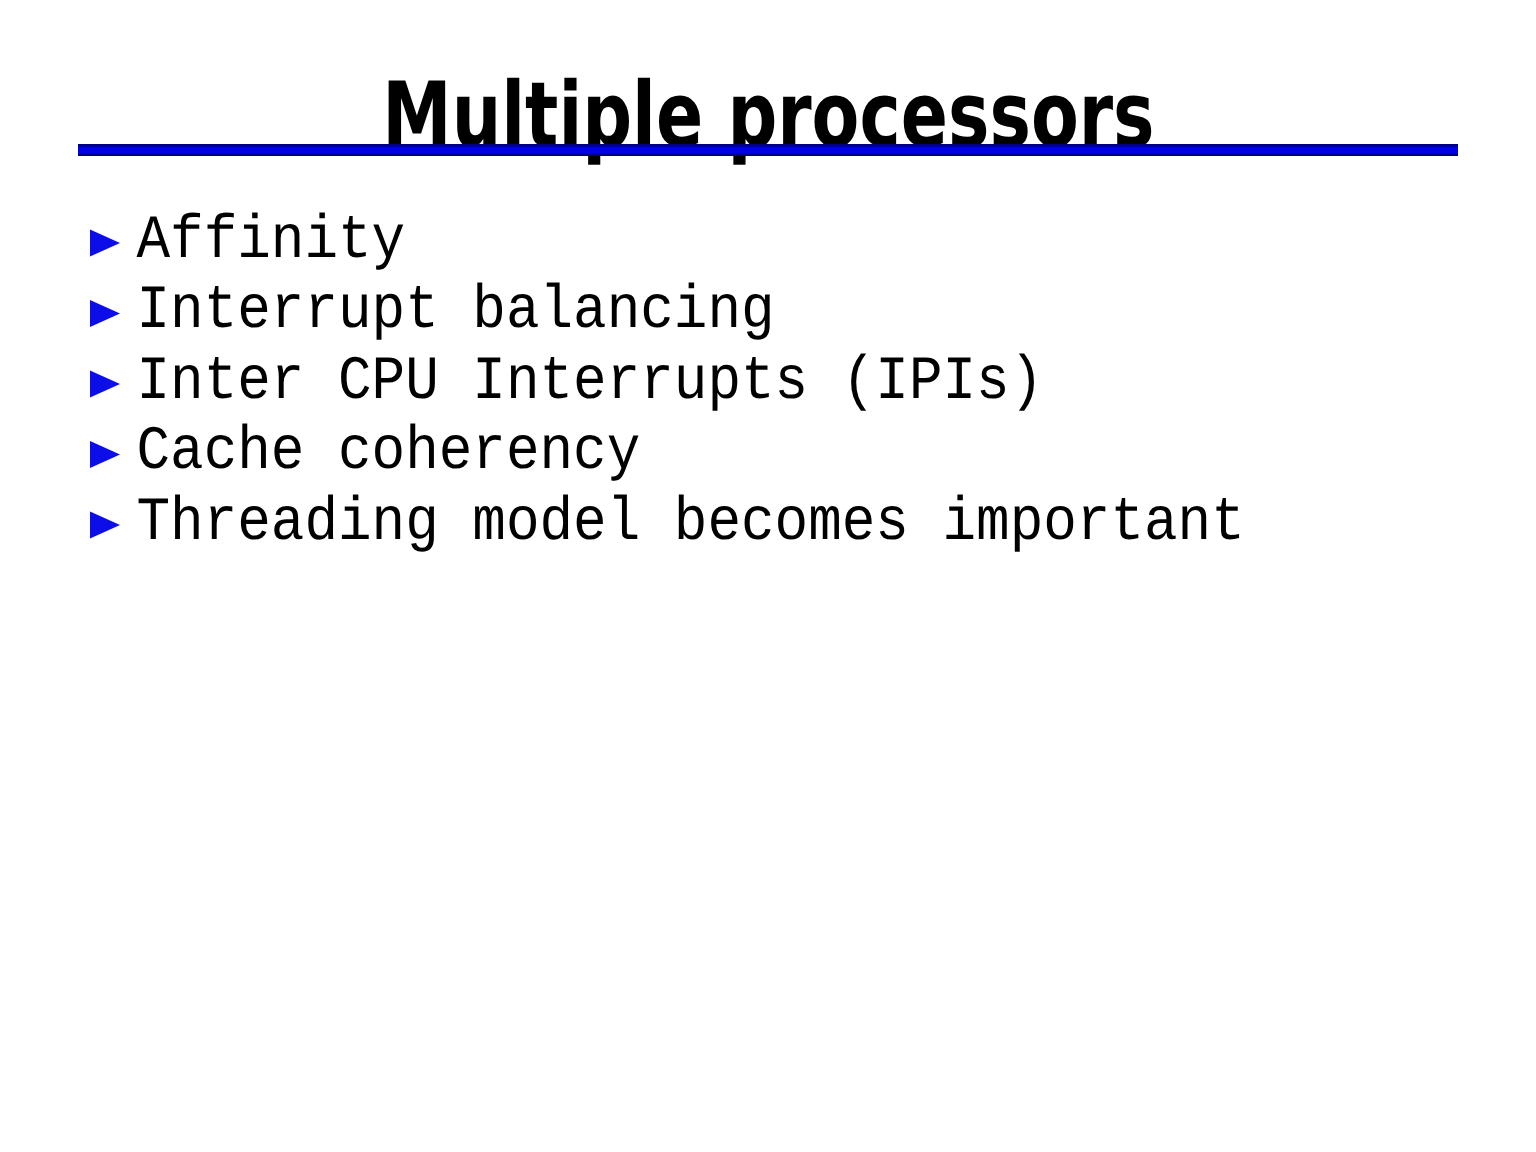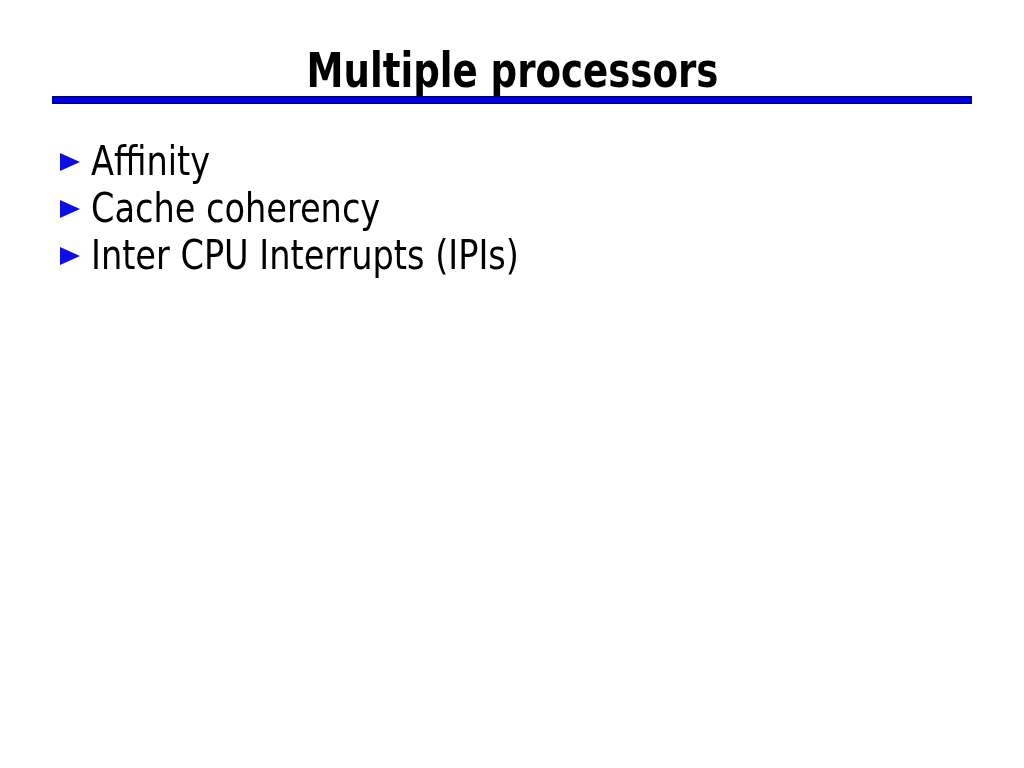--- a/index.html
+++ b/index.html
@@ -20,21 +20,21 @@
   .slide{
     position:relative;
     width:1024px; height:768px;
     background: var(--bg-color);
   }
   .slide-title{
     position:absolute;
     top:44px; left:0;
     width:1024px;
     text-align:center;
-    font-size:48px;
+    font-size:60px;
     font-weight:bold;
     font-stretch:condensed;
     color: var(--text-color);
     line-height:1.1;
     white-space:nowrap;
   }
   .slide-title .scale{
     display:inline-block;
     transform: scaleX(0.86);
     transform-origin: center;
@@ -49,20 +49,21 @@
       var(--accent-bright) 30%,
       var(--accent-bright) 74%,
       var(--accent-dark) 88%,
       var(--accent-dark) 100%);
   }
   .bullet-list{
     position:absolute;
     top:138px; left:60px;
     width:940px;
     list-style:none;
+    font-family:Liberation Mono, monospace;
   }
   .bullet-list li{
     display:flex;
     align-items:center;
     height:47px;
     white-space:nowrap;
   }
   .tri{
     width:0; height:0;
     border-left:20px solid var(--bullet-blue);
@@ -90,21 +91,29 @@
 
   <div class="title-rule"></div>
 
   <ul class="bullet-list">
     <li>
       <span class="tri"></span>
       <span class="btxt">Affinity</span>
     </li>
     <li>
       <span class="tri"></span>
+      <span class="btxt">Interrupt balancing</span>
+    </li>
+    <li>
+      <span class="tri"></span>
+      <span class="btxt">Inter CPU Interrupts (IPIs)</span>
+    </li>
+    <li>
+      <span class="tri"></span>
       <span class="btxt">Cache coherency</span>
     </li>
     <li>
       <span class="tri"></span>
-      <span class="btxt">Inter CPU Interrupts (IPIs)</span>
+      <span class="btxt">Threading model becomes important</span>
     </li>
   </ul>
 
 </div>
 
 </body></html>

